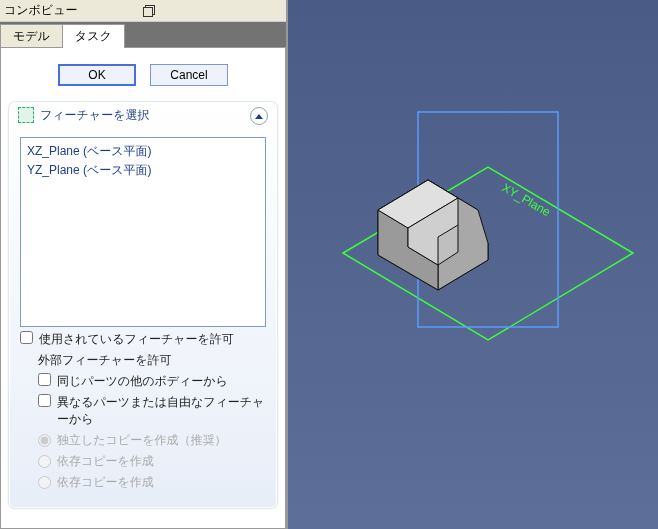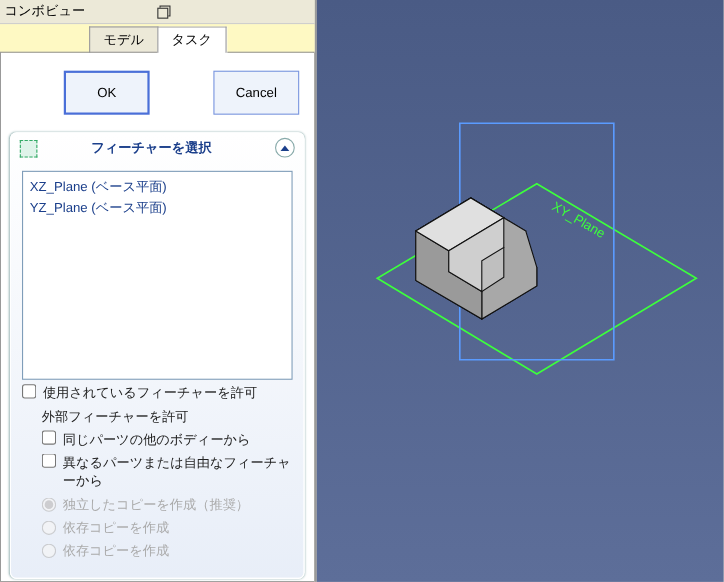--- a/index.html
+++ b/index.html
@@ -4,29 +4,29 @@
 <style>
   * { box-sizing: border-box; margin: 0; padding: 0; font-family: "MS Gothic", "Meiryo", sans-serif; font-size: 12px; }
   body { width: 658px; height: 529px; display: flex; overflow: hidden; background: #ece9d8; }
   .panel { width: 288px; height: 529px; background: #ece9d8; border-right: 2px solid #999; display: flex; flex-direction: column; }
   .viewport { flex: 1; background: linear-gradient(to bottom, #4a5b85, #5d6e99); position: relative; }
   .titlebar { display: flex; align-items: center; padding: 2px 4px; background: #ece9d8; border-bottom: 1px solid #ccc; }
   .titlebar span { flex: 1; }
   .undock-icon { width: 12px; height: 12px; display: inline-block; position: relative; }
   .undock-icon::before { content:""; position:absolute; width:8px; height:8px; border:1px solid #333; top:0; left:2px; }
   .undock-icon::after { content:""; position:absolute; width:8px; height:8px; border:1px solid #333; top:2px; left:0; background:#ece9d8; }
-  .tabs { display: flex; background: #fef9c3; padding-top: 2px; justify-content: center; }
+  .tabs { display: flex; background: #737373; padding-top: 2px; }
   .tab { padding: 3px 12px; border: 1px solid #999; border-bottom: none; background: #ece9d8; margin-right: -1px; cursor: pointer; }
   .tab.active { background: #fff; position: relative; z-index: 2; }
   .tab-content { flex:1; background: #fff; border: 1px solid #999; margin-top:-1px; padding: 6px; overflow: auto; }
   .buttons-row { display: flex; justify-content: center; gap: 14px; padding: 10px 0 14px; }
-  .btn { width: 78px; height: 40px; border: 1px solid #7a96df; background: #eef3fb; cursor: pointer; margin-left: 44px; }
+  .btn { width: 78px; height: 22px; border: 1px solid #7a96df; background: #eef3fb; cursor: pointer; }
   .btn.primary { border: 2px solid #4a6fd8; }
   .task-group { border: 1px solid #fff; border-radius: 6px; background: linear-gradient(to bottom,#fff,#e8eef8); box-shadow: 0 0 2px #8aa; margin: 2px; }
-  .task-header { display: flex; align-items: flex-end; padding: 4px 8px; color: #1b3f8b; font-weight: bold; gap: 43px; }
+  .task-header { display: flex; align-items: flex-start; padding: 4px 8px; color: #1b3f8b; font-weight: normal; }
   .task-header-icon { width:16px; height:16px; margin-right:6px; display:inline-block; }
   .task-header-icon::before { content:""; display:block; width:14px; height:14px; border:1px dashed #3a6; background:rgba(100,200,150,0.2); }
   .collapse-btn { width:18px; height:18px; border-radius:50%; border:1px solid #8aa; background:#fff; display:flex; align-items:center; justify-content:center; cursor:pointer; margin-left:auto; }
   .chev-up { width:0; height:0; border-left:4px solid transparent; border-right:4px solid transparent; border-bottom:5px solid #1b3f8b; }
   .task-body { padding: 8px 10px 12px; }
   .listbox { width: 100%; height: 190px; border: 1px solid #7f9db9; background: #fff; padding: 4px; overflow:auto; }
   .list-item { color: #1b3f8b; padding: 1px 2px; cursor:pointer; }
   .checkbox-row { display:flex; align-items:flex-start; gap:6px; margin:4px 0; color:#222; }
   .checkbox-row.indent { margin-left: 18px; }
   .checkbox-row input { width:13px; height:13px; }

